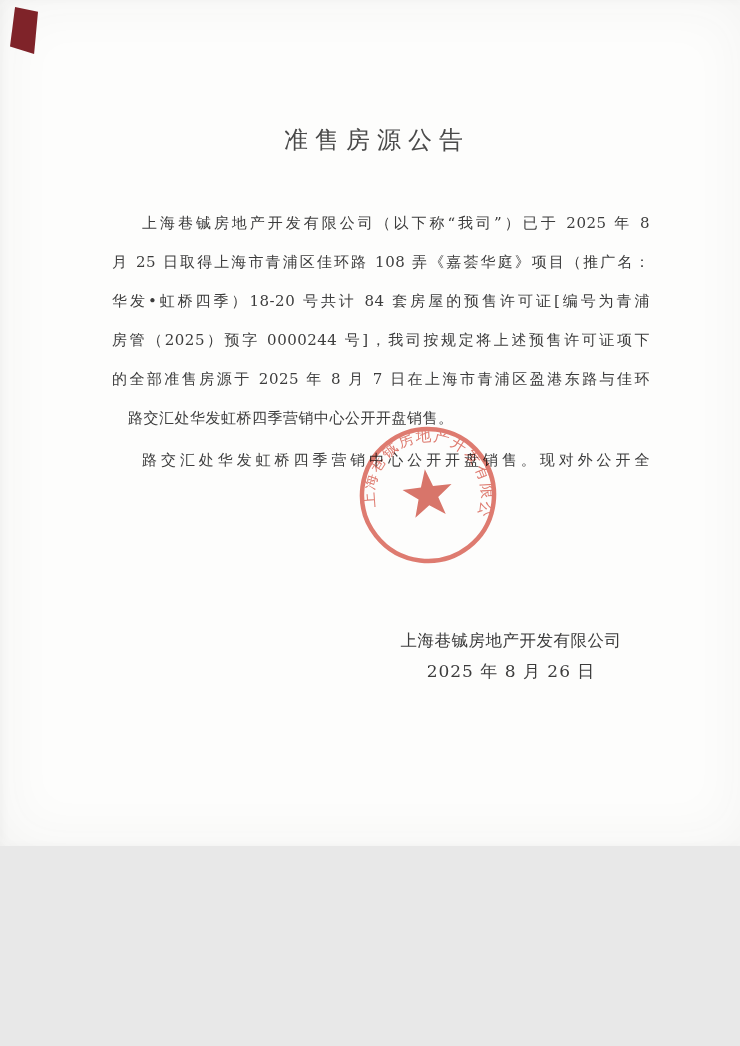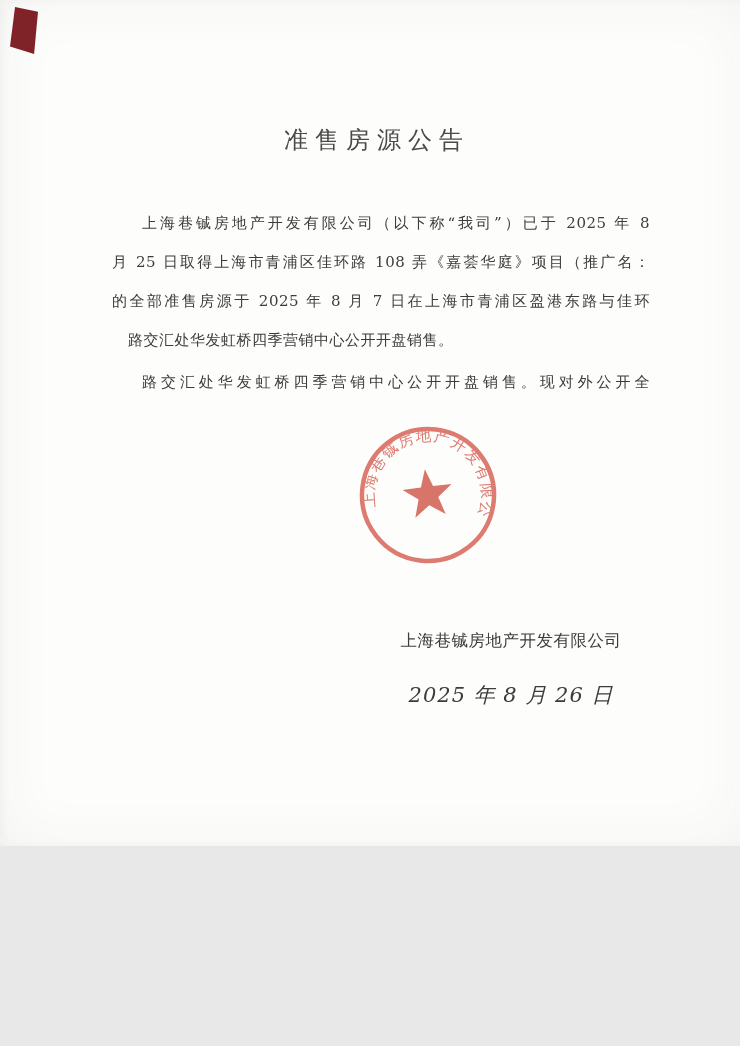--- a/index.html
+++ b/index.html
@@ -40,21 +40,21 @@
   .seal{
     position:absolute;left:352px;top:419px;width:152px;height:152px;
     opacity:0.82;mix-blend-mode:multiply;
     transform:rotate(7deg);
   }
   .signature-block{
     position:absolute;left:395px;top:628px;width:232px;
     text-align:center;color:#3c3c3c;
   }
   .signature-line{font-size:16.5px;line-height:26px;letter-spacing:0.5px;}
-  .date-line{font-size:21px;line-height:26px;margin-top:28px;letter-spacing:1px;font-style:italic;}
+  .date-line{font-size:17px;line-height:26px;margin-top:4px;letter-spacing:1px;}
   .wechat-icon{position:absolute;left:493px;top:1002px;width:38px;height:32px;}
   .wechat-text{
     position:absolute;left:534px;top:1002px;
     font-size:22.5px;color:#c2c2c2;letter-spacing:1px;
     font-family:"DejaVu Sans","Liberation Sans",sans-serif;
     white-space:nowrap;
   }
   .sohu-text{
     position:absolute;left:544px;top:1013px;
     font-size:20.5px;font-weight:bold;color:#161616;letter-spacing:-1.5px;
@@ -70,20 +70,22 @@
 
 <div class="page">
 
   <div class="corner-mark"></div>
 
   <h1 class="doc-title">准售房源公告</h1>
 
   <div class="doc-body">
     <p class="doc-line indent">上海巷铖房地产开发有限公司（以下称“我司”）已于 2025 年 8</p>
     <p class="doc-line">月 25 日取得上海市青浦区佳环路 108 弄《嘉荟华庭》项目（推广名：</p>
+    <p class="doc-line">华发•虹桥四季）18-20 号共计 84 套房屋的预售许可证[编号为青浦</p>
+    <p class="doc-line">房管（2025）预字 0000244 号]，我司按规定将上述预售许可证项下</p>
     <p class="doc-line">的全部准售房源于 2025 年 8 月 7 日在上海市青浦区盈港东路与佳环</p>
     <p class="doc-line para-end">路交汇处华发虹桥四季营销中心公开开盘销售。</p>
     <div class="para-gap"></div>
     <p class="doc-line indent">路交汇处华发虹桥四季营销中心公开开盘销售。现对外公开全</p>
   </div>
 
   <div class="seal">
     <svg width="152" height="152" viewBox="0 0 152 152">
       <circle cx="76" cy="76" r="66" fill="none" stroke="#d95f52" stroke-width="4.5"></circle>
       <path id="sealArc" d="M 25.3 94.5 A 54 54 0 1 1 126.7 94.5" fill="none"></path>

